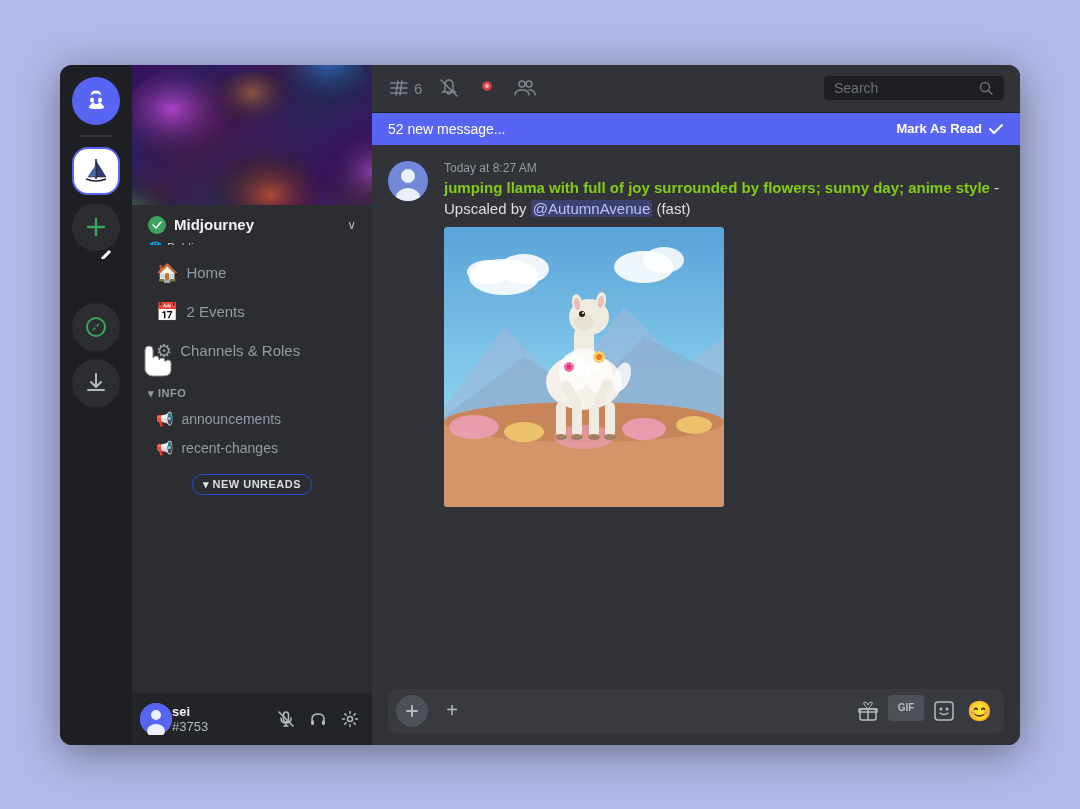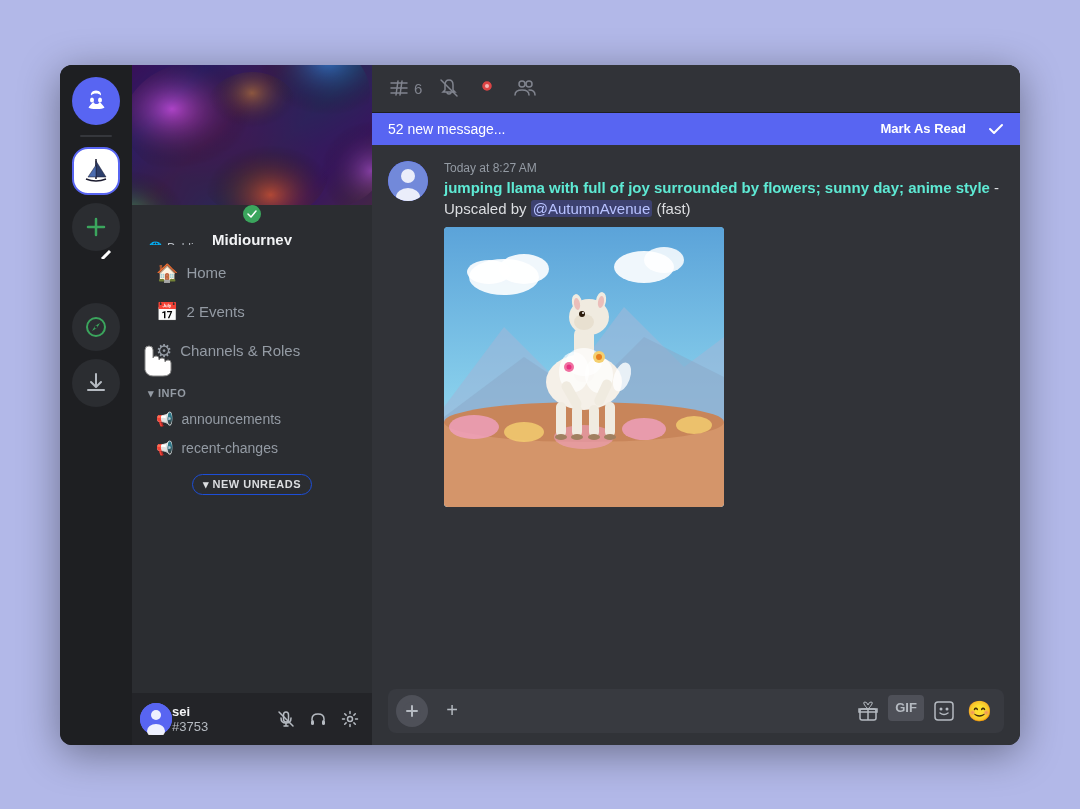--- a/index.html
+++ b/index.html
@@ -106,21 +106,20 @@
         radial-gradient(ellipse at 80% 60%, rgba(140,60,180,0.5) 0%, transparent 35%);
     }
     .server-name-bar {
       height: 40px;
       background: #2b2d31;
       display: flex;
       align-items: center;
       padding: 0 16px;
       gap: 8px;
       cursor: pointer;
-      flex-direction: column;
     }
     .server-name-text {
       color: #f2f3f5;
       font-size: 15px;
       font-weight: 700;
       flex: 1;
     }
     .verified-badge {
       width: 18px;
       height: 18px;
@@ -297,21 +296,21 @@
     }
     .mark-as-read-btn {
       background: transparent;
       border: none;
       color: #fff;
       font-size: 13px;
       font-weight: 700;
       cursor: pointer;
       display: flex;
       align-items: center;
-      gap: 22px;
+      gap: 6px;
     }
     
     .chat-messages {
       flex: 1;
       padding: 16px;
       overflow-y: auto;
       display: flex;
       flex-direction: column;
       gap: 4px;
       align-items: flex-end;
@@ -333,21 +332,21 @@
       color: #949ba4;
       font-size: 12px;
       margin-bottom: 2px;
     }
     .message-text {
       color: #dcdee1;
       font-size: 15px;
       line-height: 1.4;
     }
     .message-text strong {
-      color: #5eead4;
+      color: #84cc16;
       font-weight: 700;
     }
     .mention {
       background: rgba(88,101,242,0.3);
       color: #b8c2ff;
       border-radius: 3px;
       padding: 0 2px;
     }
     .message-image {
       width: 280px;
@@ -609,20 +608,27 @@
         </svg>
       </div>
       <div class="header-icon">
         <svg width="22" height="22" viewBox="0 0 22 22" fill="none">
           <circle cx="8" cy="7" r="3" stroke="#80848e" stroke-width="1.5" fill="none"></circle>
           <circle cx="15" cy="7" r="3" stroke="#80848e" stroke-width="1.5" fill="none"></circle>
           <path d="M1 18 Q1 13 8 13 Q15 13 15 18" stroke="#80848e" stroke-width="1.5" fill="none" stroke-linecap="round"></path>
           <path d="M15 13 Q21 13 21 18" stroke="#80848e" stroke-width="1.5" fill="none" stroke-linecap="round"></path>
         </svg>
       </div>
+      <div class="search-bar">
+        <span class="search-placeholder">Search</span>
+        <svg width="16" height="16" viewBox="0 0 16 16" fill="none">
+          <circle cx="7" cy="7" r="4.5" stroke="#6d6f78" stroke-width="1.5"></circle>
+          <path d="M10.5 10.5 L14 14" stroke="#6d6f78" stroke-width="1.5" stroke-linecap="round"></path>
+        </svg>
+      </div>
     </div>
 
     <div class="new-messages-banner">
       <span class="new-msg-text">52 new message...</span>
       <button class="mark-as-read-btn">
         <span>Mark As Read</span>
         <svg width="16" height="16" viewBox="0 0 16 16" fill="none">
           <path d="M2 8 L6 12 L14 4" stroke="white" stroke-width="2" stroke-linecap="round" stroke-linejoin="round"></path>
         </svg>
       </button>
@@ -738,21 +744,21 @@
         <div style="flex:1;"></div>
         <div class="input-actions">
           <div class="input-btn">
             <svg width="22" height="22" viewBox="0 0 22 22" fill="none">
               <rect x="3" y="9" width="16" height="11" rx="2" stroke="#b5bac1" stroke-width="1.5" fill="none"></rect>
               <path d="M2 9 L20 9 L20 12 L2 12 Z" stroke="#b5bac1" stroke-width="1.5" fill="none"></path>
               <path d="M11 9 L11 20" stroke="#b5bac1" stroke-width="1.5"></path>
               <path d="M11 9 Q8 6 7 4 Q6 2 8 2 Q10 2 11 5 Q12 2 14 2 Q16 2 15 4 Q14 6 11 9Z" stroke="#b5bac1" stroke-width="1" fill="none"></path>
             </svg>
           </div>
-          <div class="input-btn" style="font-size:13px; font-weight:700; color:#b5bac1; background:#4e5058; border-radius:4px; width:36px; height:26px;">
+          <div class="input-btn" style="font-size:10px; font-weight:700; color:#b5bac1; background:#4e5058; border-radius:4px; width:36px; height:26px;">
             <span>GIF</span>
           </div>
           <div class="input-btn">
             <svg width="22" height="22" viewBox="0 0 22 22" fill="none">
               <rect x="2" y="2" width="18" height="18" rx="3" stroke="#b5bac1" stroke-width="1.5" fill="none"></rect>
               <circle cx="8" cy="9" r="1.5" fill="#b5bac1"></circle>
               <circle cx="14" cy="9" r="1.5" fill="#b5bac1"></circle>
               <path d="M7 13 Q11 16 15 13" stroke="#b5bac1" stroke-width="1.5" fill="none" stroke-linecap="round"></path>
             </svg>
           </div>

